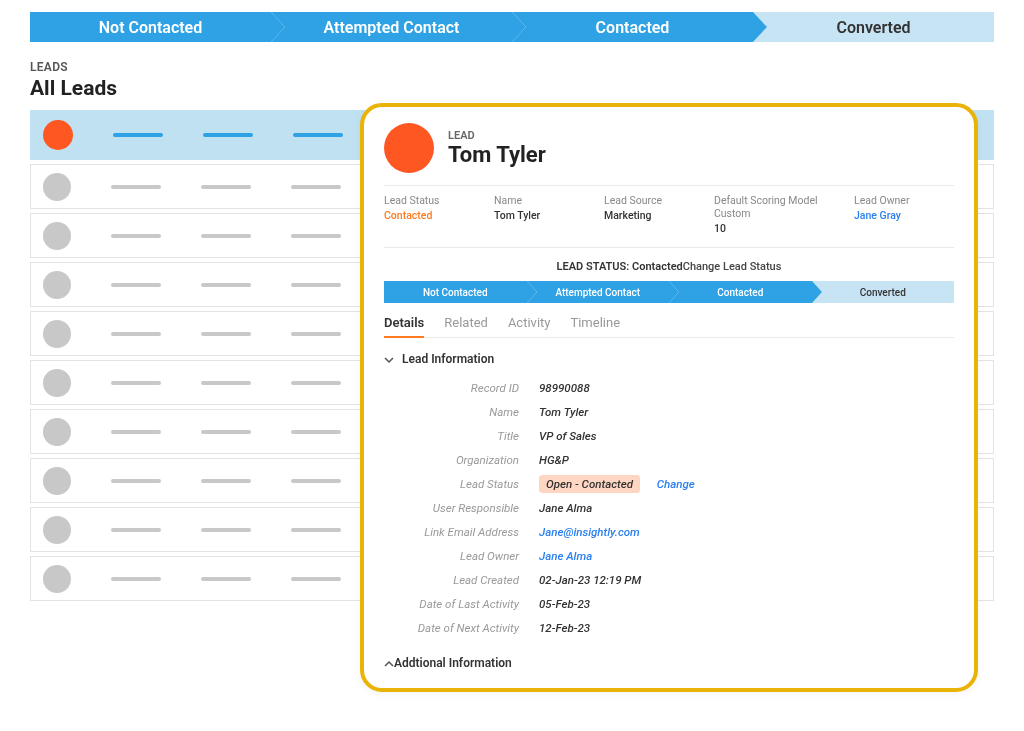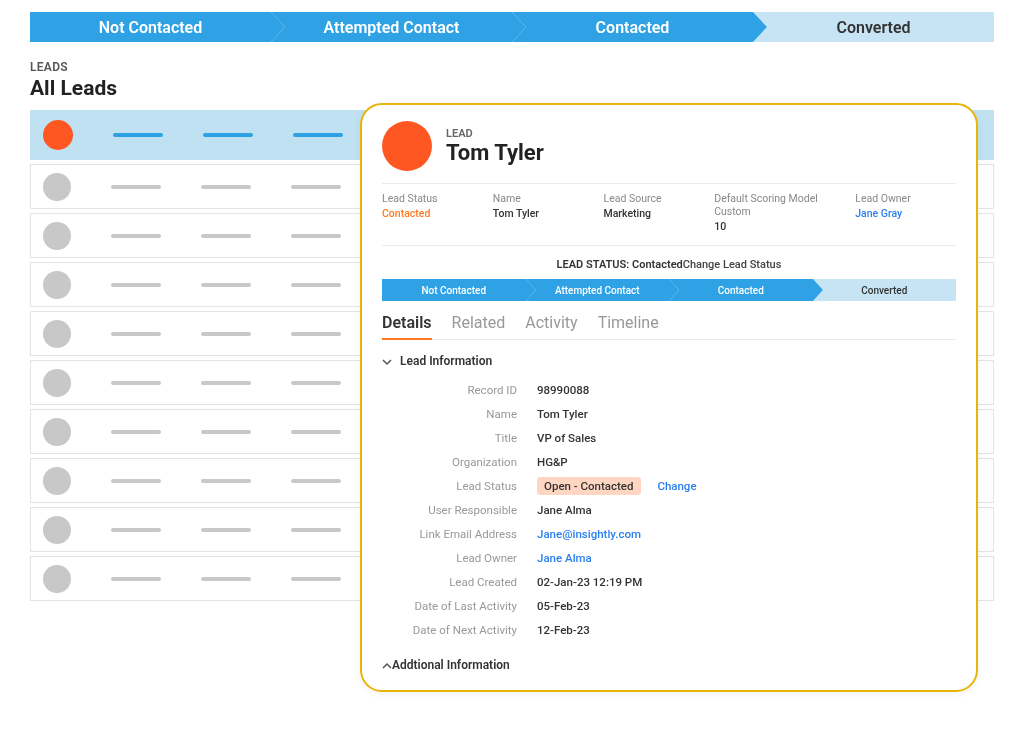--- a/index.html
+++ b/index.html
@@ -118,21 +118,21 @@
   background: #2ea2e5;
 }
 
 
 .detail-card {
   position: absolute;
   top: 103px;
   left: 360px;
   width: 618px;
   background: #fff;
-  border: 2px solid #eab308;
+  border: 4px solid #eab308;
   border-radius: 22px;
   box-shadow: 0 2px 8px rgba(0,0,0,0.05);
   padding: 16px 20px 18px 20px;
 }
 .card-header {
   display: flex;
   gap: 14px;
   align-items: center;
 }
 .card-avatar {
@@ -219,21 +219,21 @@
   border-left: 10px solid #fff;
   z-index: 1;
 }
 .mini-stage.inactive:not(:last-child)::after {
   border-left-color: #c6e4f4;
 }
 
 .tabs {
   display: flex;
   gap: 20px;
-  font-size: 16px;
+  font-size: 13px;
   border-bottom: 1px solid #eaeaea;
 }
 .tab {
   padding-bottom: 6px;
   color: #999;
   cursor: pointer;
   margin-bottom: -1px;
 }
 .tab.active {
   color: #333;
@@ -254,20 +254,21 @@
   width: 10px; height: 10px;
   display: inline-block;
 }
 .chev svg { width: 100%; height: 100%; }
 
 .info-row {
   display: flex;
   align-items: center;
   font-size: 11.5px;
   padding: 5px 0;
+  font-style: italic;
 }
 .info-label {
   width: 135px;
   text-align: right;
   color: #999;
   margin-right: 20px;
 }
 .info-value {
   color: #333;
   font-weight: 500;

